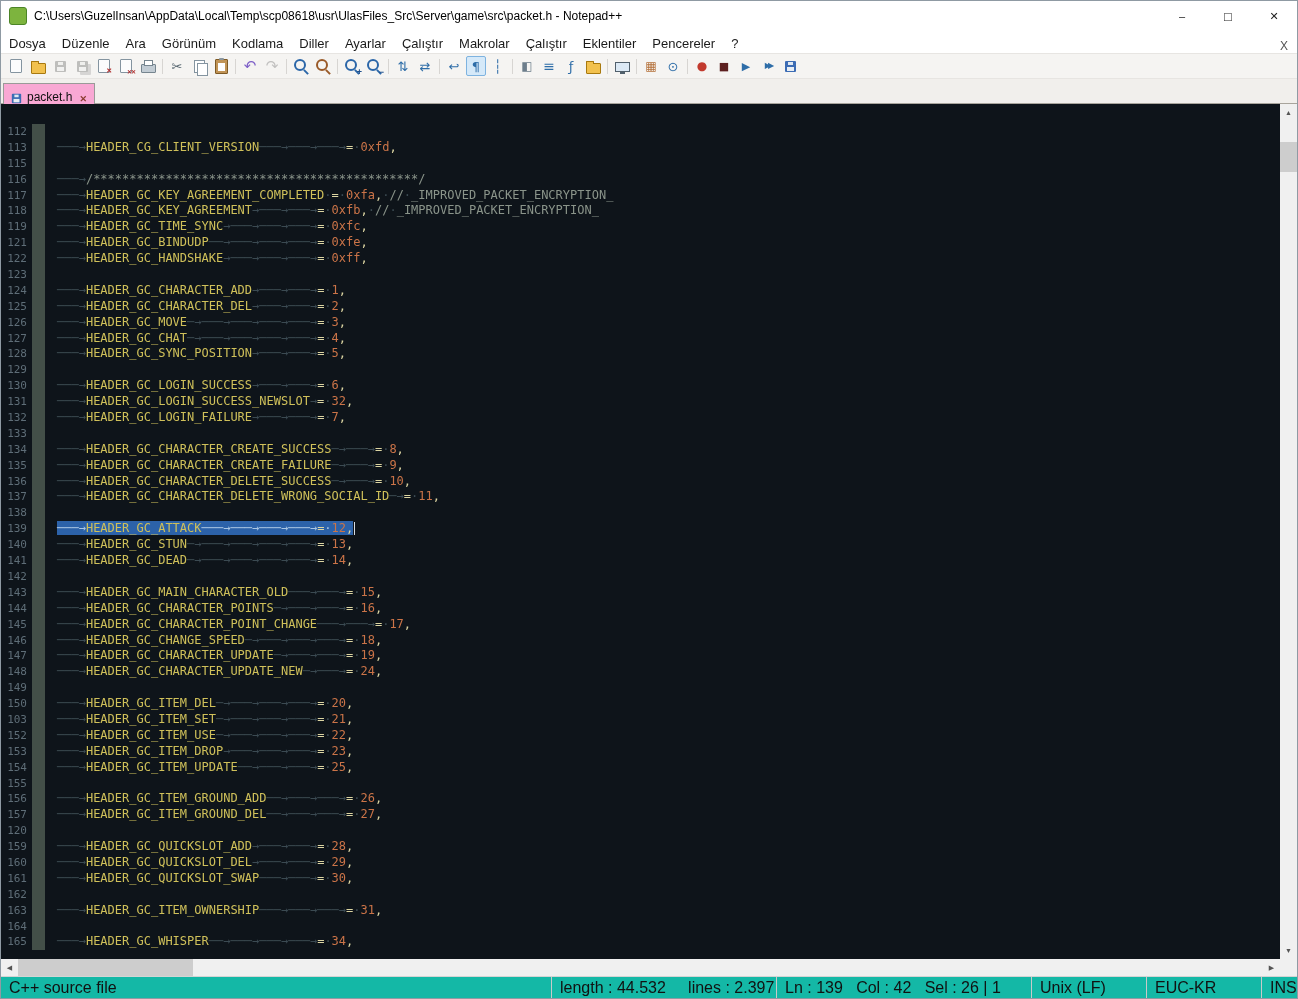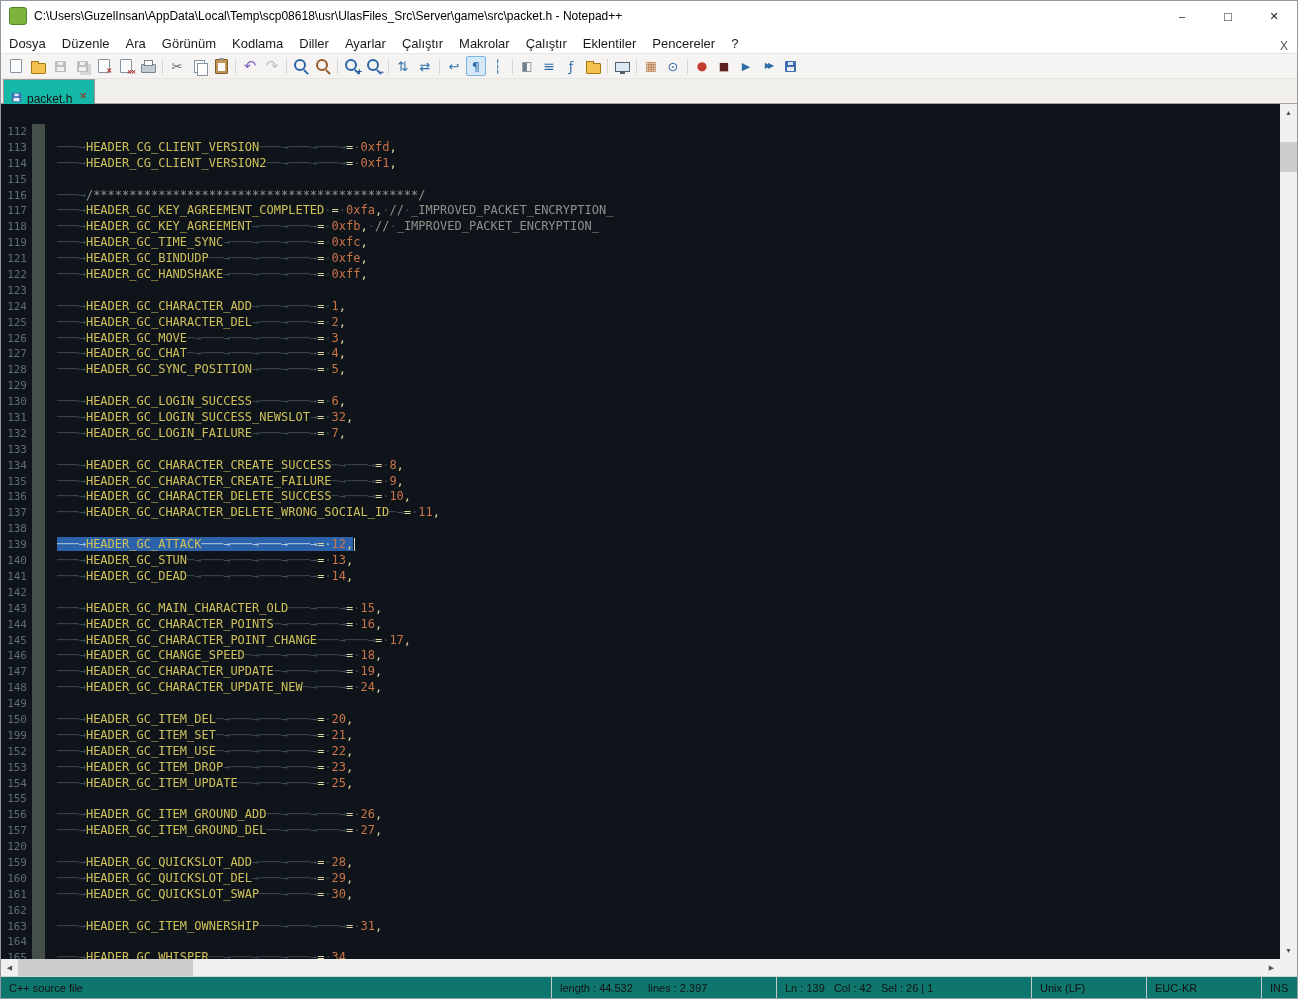--- a/index.html
+++ b/index.html
@@ -54,22 +54,22 @@
   .sh-clip::after{content:"";position:absolute;left:2px;top:3px;width:7px;height:8px;background:#fdfdfd;}
   .sh-mag{width:8px;height:8px;border:2px solid #2b66a8;border-radius:50%;margin:-3px 3px 0 0;}
   .sh-mag::after{content:"";position:absolute;width:2px;height:6px;background:#2b66a8;left:9px;top:8px;transform:rotate(-45deg);}
   .sh-mag.rep{border-color:#9a5a28;}
   .sh-mag.rep::after{background:#9a5a28;}
   .sh-monitor{width:13px;height:8px;background:#dce9f5;border:1px solid #51606c;margin-top:1px;}
   .sh-monitor::after{content:"";position:absolute;left:4px;bottom:-3px;width:5px;height:2px;background:#51606c;}
 
   
   .tabbar{height:24px;flex:none;background:#f1efec;display:flex;align-items:flex-end;border-bottom:1px solid #a8a49c;}
-  .tab{height:21px;box-sizing:border-box;background:#14b8a6;border:1px solid #9a9a98;border-bottom:none;
-       display:flex;align-items:flex-start;padding:12px 7px;margin-left:2px;font-size:12px;color:#111;position:relative;top:1px;}
+  .tab{height:21px;box-sizing:border-box;background:#f9a8d4;border:1px solid #9a9a98;border-bottom:none;
+       display:flex;align-items:flex-end;padding:0 7px;margin-left:2px;font-size:12px;color:#111;position:relative;top:1px;}
   .tab .sh-floppy{transform:scale(.85);margin-right:5px;}
   .tab-close{margin-left:7px;font-size:9px;font-weight:bold;color:#8a3c30;line-height:1;}
 
   
   .editor-wrap{flex:1;display:flex;min-height:0;background:var(--bg);}
   .code-pane{flex:1;overflow:hidden;padding-top:20px;font-family:"DejaVu Sans Mono",monospace;font-size:12px;}
   .crow{display:flex;height:15.9px;line-height:15.9px;white-space:nowrap;}
   .ln{width:31px;flex:none;text-align:right;padding-right:5px;box-sizing:border-box;
       color:var(--line_number);font-size:11px;}
   .fold{width:13px;flex:none;background:var(--fold_margin);}
@@ -89,22 +89,22 @@
   .sarrow.down{position:absolute;bottom:0;}
   .vthumb{position:absolute;top:38px;left:0;width:17px;height:30px;background:#cdcdcd;}
   .hscroll-row{height:17px;flex:none;display:flex;background:#f0f0f0;}
   .hscroll{flex:1;position:relative;}
   .sarrow.left{position:absolute;left:0;top:0;}
   .sarrow.right{position:absolute;right:0;top:0;}
   .hthumb{position:absolute;left:17px;top:0;height:17px;width:175px;background:#cdcdcd;}
   .scorner{width:17px;height:17px;flex:none;background:#f0f0f0;}
 
   
-  .statusbar{height:21px;flex:none;background:#0f766e;border-top:1px solid #d4d4d4;display:flex;
-             align-items:stretch;font-size:11px;color:#111;}
+  .statusbar{height:21px;flex:none;background:#14b8a6;border-top:1px solid #d4d4d4;display:flex;
+             align-items:stretch;font-size:16px;color:#111;}
   .spanel{display:flex;align-items:center;padding:0 8px;white-space:pre;overflow:hidden;box-sizing:border-box;}
   .spanel + .spanel{border-left:1px solid #c9c9c9;}
   .sp1{flex:1;}
   .sp2{width:225px;}
   .sp3{width:255px;}
   .sp4{width:115px;}
   .sp5{width:115px;}
   .sp6{width:36px;}
 </style>
 </head>
@@ -269,25 +269,20 @@
           <span class="ln">112</span>
           <span class="fold"></span>
           <span class="codetxt"></span>
         </div>
         <div class="crow">
           <span class="ln">113</span>
           <span class="fold"></span>
           <span class="codetxt"><span class="tk-ws">───→</span><span class="tk-id">HEADER_CG_CLIENT_VERSION</span><span class="tk-ws">───→</span><span class="tk-ws">───→</span><span class="tk-ws">───→</span><span class="tk-op">=</span><span class="tk-ws">·</span><span class="tk-num">0xfd</span><span class="tk-op">,</span></span>
         </div>
         <div class="crow">
-          <span class="ln">114</span>
-          <span class="fold"></span>
-          <span class="codetxt"><span class="tk-ws">───→</span><span class="tk-id">HEADER_CG_CLIENT_VERSION2</span><span class="tk-ws">──→</span><span class="tk-ws">───→</span><span class="tk-ws">───→</span><span class="tk-op">=</span><span class="tk-ws">·</span><span class="tk-num">0xf1</span><span class="tk-op">,</span></span>
-        </div>
-        <div class="crow">
           <span class="ln">115</span>
           <span class="fold"></span>
           <span class="codetxt"></span>
         </div>
         <div class="crow">
           <span class="ln">116</span>
           <span class="fold"></span>
           <span class="codetxt"><span class="tk-ws">───→</span><span class="tk-cmt">/*********************************************/</span></span>
         </div>
         <div class="crow">
@@ -449,21 +444,21 @@
           <span class="ln">149</span>
           <span class="fold"></span>
           <span class="codetxt"></span>
         </div>
         <div class="crow">
           <span class="ln">150</span>
           <span class="fold"></span>
           <span class="codetxt"><span class="tk-ws">───→</span><span class="tk-id">HEADER_GC_ITEM_DEL</span><span class="tk-ws">─→</span><span class="tk-ws">───→</span><span class="tk-ws">───→</span><span class="tk-ws">───→</span><span class="tk-op">=</span><span class="tk-ws">·</span><span class="tk-num">20</span><span class="tk-op">,</span></span>
         </div>
         <div class="crow">
-          <span class="ln">199</span>
+          <span class="ln">103</span>
           <span class="fold"></span>
           <span class="codetxt"><span class="tk-ws">───→</span><span class="tk-id">HEADER_GC_ITEM_SET</span><span class="tk-ws">─→</span><span class="tk-ws">───→</span><span class="tk-ws">───→</span><span class="tk-ws">───→</span><span class="tk-op">=</span><span class="tk-ws">·</span><span class="tk-num">21</span><span class="tk-op">,</span></span>
         </div>
         <div class="crow">
           <span class="ln">152</span>
           <span class="fold"></span>
           <span class="codetxt"><span class="tk-ws">───→</span><span class="tk-id">HEADER_GC_ITEM_USE</span><span class="tk-ws">─→</span><span class="tk-ws">───→</span><span class="tk-ws">───→</span><span class="tk-ws">───→</span><span class="tk-op">=</span><span class="tk-ws">·</span><span class="tk-num">22</span><span class="tk-op">,</span></span>
         </div>
         <div class="crow">
           <span class="ln">153</span>

